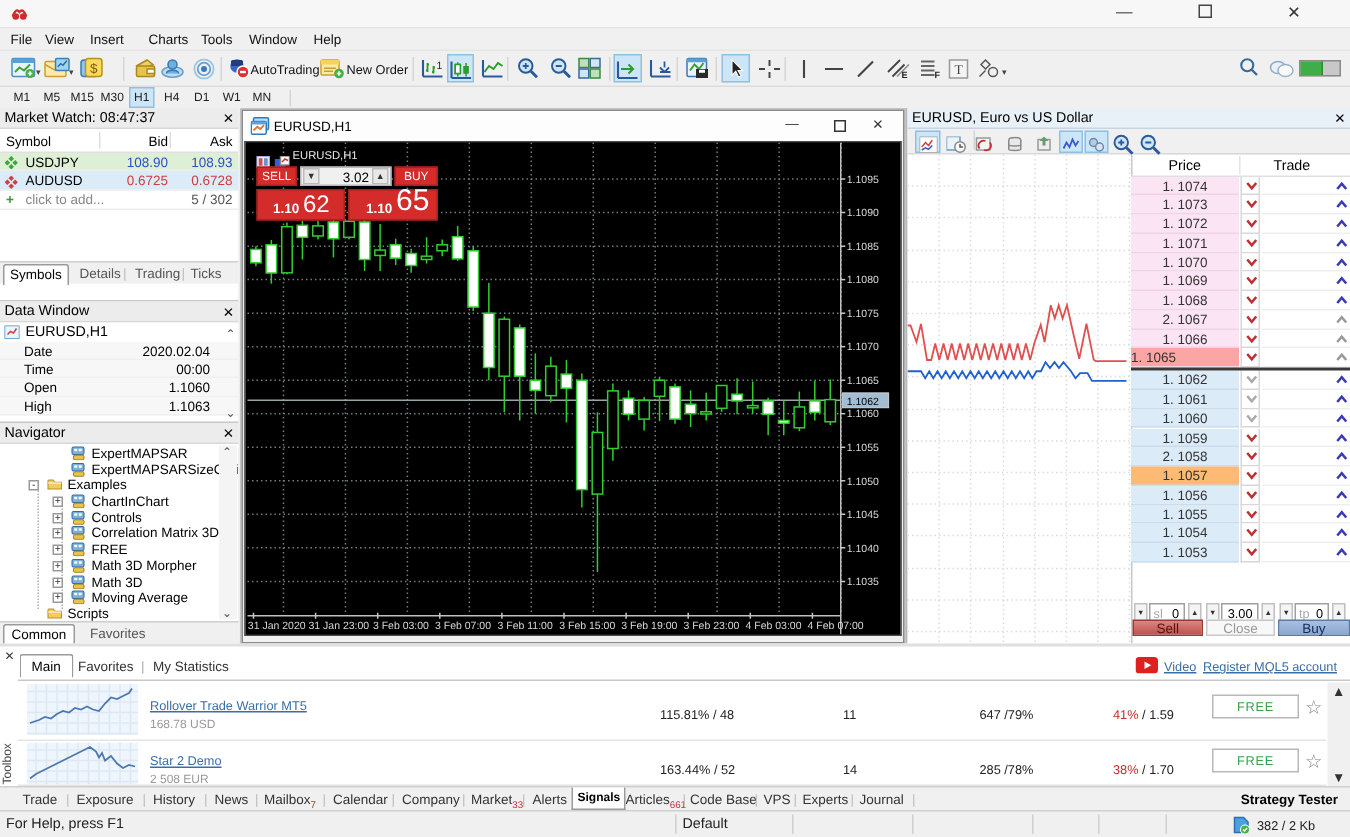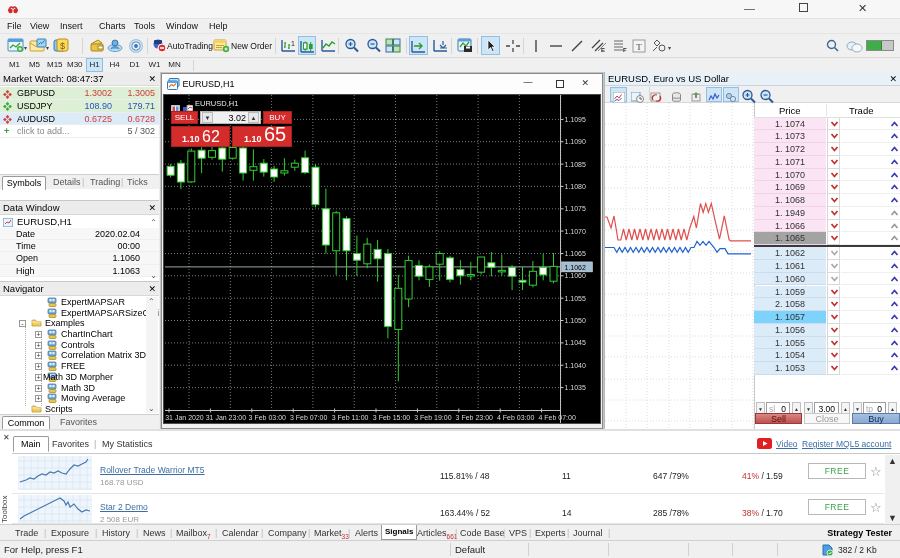--- a/index.html
+++ b/index.html
@@ -216,45 +216,39 @@
       <ellipse cx="11" cy="7" rx="5" ry="4" fill="#f8f8f8" stroke="#9ab0c8"></ellipse>
     </svg></div>
 <div class="abs" style="left:866px;top:40px;width:28px;height:11px;border:1px solid #8a8a8a;background:#c8c8c8">
     <div style="width:15px;height:9px;background:#3fae49;border-right:1px solid #2a8a34"></div>
   </div>
 <div class="abs tfbar" style="padding-left:6px"><span class="">M1</span><span class="">M5</span><span class="">M15</span><span class="">M30</span><span class="on">H1</span><span class="">H4</span><span class="">D1</span><span class="">W1</span><span class="">MN</span><div style="position:absolute;left:193px;top:2px;width:1px;height:11px;background:#d5d5d5"></div></div>
 <div class="abs leftcol">
     <div class="mw">
       <div class="panelhead">Market Watch: 08:47:37<span class="x">✕</span></div>
       <div class="mwtable">
-        <div class="mwrow grn">
-          <span class="ic"><svg width="9" height="9" viewBox="0 0 9 9" style="">
-              <g fill="#d04040">
-                <rect x="3.2" y="0.5" width="2.6" height="2.6" transform="rotate(45 4.5 1.8)"></rect>
-                <rect x="0.6" y="3.2" width="2.6" height="2.6" transform="rotate(45 1.9 4.5)"></rect>
-                <rect x="5.8" y="3.2" width="2.6" height="2.6" transform="rotate(45 7.1 4.5)"></rect>
-                <rect x="3.2" y="5.8" width="2.6" height="2.6" transform="rotate(45 4.5 7.1)"></rect>
-              </g>
-            </svg></span>
-          <span class="sym">GBPUSD</span>
-          <span class="bid red-t">1.3002</span>
-          <span class="ask red-t">1.3005</span>
+        <div class="mwrow" style="height:14.5px;line-height:14.5px;border-bottom:1px solid #e0e0e0">
+          <span class="sym" style="left:4px">Symbol</span>
+          <span class="bid" style="color:#000">Bid</span>
+          <span class="ask" style="color:#000">Ask</span>
+          <span style="position:absolute;left:66px;top:1px;height:11px;width:1px;background:#e0e0e0"></span>
+          <span style="position:absolute;left:113px;top:1px;height:11px;width:1px;background:#e0e0e0"></span>
         </div>
         <div class="mwrow grn">
           <span class="ic"><svg width="9" height="9" viewBox="0 0 9 9" style="">
               <g fill="#3aa83a">
                 <rect x="3.2" y="0.5" width="2.6" height="2.6" transform="rotate(45 4.5 1.8)"></rect>
                 <rect x="0.6" y="3.2" width="2.6" height="2.6" transform="rotate(45 1.9 4.5)"></rect>
                 <rect x="5.8" y="3.2" width="2.6" height="2.6" transform="rotate(45 7.1 4.5)"></rect>
                 <rect x="3.2" y="5.8" width="2.6" height="2.6" transform="rotate(45 4.5 7.1)"></rect>
               </g>
             </svg></span>
           <span class="sym">USDJPY</span>
           <span class="bid blue-t">108.90</span>
-          <span class="ask blue-t">179.71</span>
+          <span class="ask blue-t">108.93</span>
         </div>
         <div class="mwrow blu">
           <span class="ic"><svg width="9" height="9" viewBox="0 0 9 9" style="">
               <g fill="#d04040">
                 <rect x="3.2" y="0.5" width="2.6" height="2.6" transform="rotate(45 4.5 1.8)"></rect>
                 <rect x="0.6" y="3.2" width="2.6" height="2.6" transform="rotate(45 1.9 4.5)"></rect>
                 <rect x="5.8" y="3.2" width="2.6" height="2.6" transform="rotate(45 7.1 4.5)"></rect>
                 <rect x="3.2" y="5.8" width="2.6" height="2.6" transform="rotate(45 4.5 7.1)"></rect>
               </g>
             </svg></span>
@@ -377,21 +371,21 @@
           <span style="position:absolute;left:61px">FREE</span>
         </div>
         <div class="ti">
           <span style="position:absolute;left:47px;top:0px"><svg width="11" height="10" viewBox="0 0 11 10" style="">
               <rect x="1" y="1" width="8" height="5" rx="1" fill="#7ab0dc" stroke="#3a6a9a" stroke-width="0.7"></rect>
               <rect x="2.5" y="2.2" width="2" height="1.6" fill="#fff"></rect>
               <rect x="5.5" y="2.2" width="2" height="1.6" fill="#fff"></rect>
               <rect x="2" y="6.5" width="7" height="3" rx="1" fill="#e8c44c" stroke="#a8841c" stroke-width="0.7"></rect>
             </svg></span>
           <span style="position:absolute;left:35px;top:2px;width:7px;height:7px;border:1px solid #999;background:#fff;font-size:7px;line-height:5px;text-align:center;color:#333">+</span>
-          <span style="position:absolute;left:43px">Math 3D Morpher</span>
+          <span style="position:absolute;left:61px">Math 3D Morpher</span>
         </div>
         <div class="ti">
           <span style="position:absolute;left:47px;top:0px"><svg width="11" height="10" viewBox="0 0 11 10" style="">
               <rect x="1" y="1" width="8" height="5" rx="1" fill="#7ab0dc" stroke="#3a6a9a" stroke-width="0.7"></rect>
               <rect x="2.5" y="2.2" width="2" height="1.6" fill="#fff"></rect>
               <rect x="5.5" y="2.2" width="2" height="1.6" fill="#fff"></rect>
               <rect x="2" y="6.5" width="7" height="3" rx="1" fill="#e8c44c" stroke="#a8841c" stroke-width="0.7"></rect>
             </svg></span>
           <span style="position:absolute;left:35px;top:2px;width:7px;height:7px;border:1px solid #999;background:#fff;font-size:7px;line-height:5px;text-align:center;color:#333">+</span>
           <span style="position:absolute;left:61px">Math 3D</span>
@@ -819,21 +813,21 @@
           </div>
           <div style="position:absolute;left:87px;right:0px;height:100%;border-bottom:1px solid #efefef">
             <span style="position:absolute;right:2px;top:3px">
               <svg width="9" height="6" viewBox="0 0 9 6" style="display:block">
                 <path d="M1.5 5 L4.5 1.5 L7.5 5" stroke="#3a3ab8" stroke-width="1.7" fill="none"></path>
               </svg>
             </span>
           </div>
         </div>
         <div style="position:absolute;left:0;top:134.9px;width:147px;height:12.76px">
-          <div style="position:absolute;left:0;width:72px;height:100%;background:#fbe4f4;border-bottom:1px solid #eed4e4;font-size:9px;text-align:center;line-height:12.5px;color:#333">1. 1949</div>
+          <div style="position:absolute;left:0;width:72px;height:100%;background:#fbe4f4;border-bottom:1px solid #eed4e4;font-size:9px;text-align:center;line-height:12.5px;color:#333">2. 1067</div>
           <div style="position:absolute;left:73px;width:13px;height:100%;border:1px solid #d8d8d8;border-top:none;background:#fff">
             <span style="position:absolute;left:1.5px;top:3px">
               <svg width="9" height="6" viewBox="0 0 9 6" style="display:block">
                 <path d="M1.5 1 L4.5 4.5 L7.5 1" stroke="#c03030" stroke-width="1.7" fill="none"></path>
               </svg>
             </span>
           </div>
           <div style="position:absolute;left:87px;right:0px;height:100%;border-bottom:1px solid #efefef">
             <span style="position:absolute;right:2px;top:3px">
               <svg width="9" height="6" viewBox="0 0 9 6" style="display:block">
@@ -853,21 +847,21 @@
           </div>
           <div style="position:absolute;left:87px;right:0px;height:100%;border-bottom:1px solid #efefef">
             <span style="position:absolute;right:2px;top:3px">
               <svg width="9" height="6" viewBox="0 0 9 6" style="display:block">
                 <path d="M1.5 5 L4.5 1.5 L7.5 5" stroke="#999" stroke-width="1.7" fill="none"></path>
               </svg>
             </span>
           </div>
         </div>
         <div style="position:absolute;left:0;top:160.4px;width:147px;height:12.76px">
-          <div style="position:absolute;left:0;width:72px;height:100%;background:#a3a3a3;border-bottom:1px solid #eed4e4;font-size:9px;text-align:center;line-height:12.5px;color:#333">1. 1065</div>
+          <div style="position:absolute;left:0;width:72px;height:100%;background:#fca5a5;border-bottom:1px solid #eed4e4;font-size:9px;line-height:12.5px;color:#333">1. 1065</div>
           <div style="position:absolute;left:73px;width:13px;height:100%;border:1px solid #d8d8d8;border-top:none;background:#fff">
             <span style="position:absolute;left:1.5px;top:3px">
               <svg width="9" height="6" viewBox="0 0 9 6" style="display:block">
                 <path d="M1.5 1 L4.5 4.5 L7.5 1" stroke="#c03030" stroke-width="1.7" fill="none"></path>
               </svg>
             </span>
           </div>
           <div style="position:absolute;left:87px;right:0px;height:100%;border-bottom:1px solid #efefef">
             <span style="position:absolute;right:2px;top:3px">
               <svg width="9" height="6" viewBox="0 0 9 6" style="display:block">
@@ -956,21 +950,21 @@
           </div>
           <div style="position:absolute;left:87px;right:0px;height:100%;border-bottom:1px solid #efefef">
             <span style="position:absolute;right:2px;top:3px">
               <svg width="9" height="6" viewBox="0 0 9 6" style="display:block">
                 <path d="M1.5 5 L4.5 1.5 L7.5 5" stroke="#3a3ab8" stroke-width="1.7" fill="none"></path>
               </svg>
             </span>
           </div>
         </div>
         <div style="position:absolute;left:0;top:239.0px;width:147px;height:12.76px">
-          <div style="position:absolute;left:0;width:72px;height:100%;background:#7dd3fc;border-bottom:1px solid #ccdcec;font-size:9px;text-align:center;line-height:12.5px;color:#333">1. 1057</div>
+          <div style="position:absolute;left:0;width:72px;height:100%;background:#fdba74;border-bottom:1px solid #ccdcec;font-size:9px;text-align:center;line-height:12.5px;color:#333">1. 1057</div>
           <div style="position:absolute;left:73px;width:13px;height:100%;border:1px solid #d8d8d8;border-top:none;background:#fff">
             <span style="position:absolute;left:1.5px;top:3px">
               <svg width="9" height="6" viewBox="0 0 9 6" style="display:block">
                 <path d="M1.5 1 L4.5 4.5 L7.5 1" stroke="#c03030" stroke-width="1.7" fill="none"></path>
               </svg>
             </span>
           </div>
           <div style="position:absolute;left:87px;right:0px;height:100%;border-bottom:1px solid #efefef">
             <span style="position:absolute;right:2px;top:3px">
               <svg width="9" height="6" viewBox="0 0 9 6" style="display:block">

